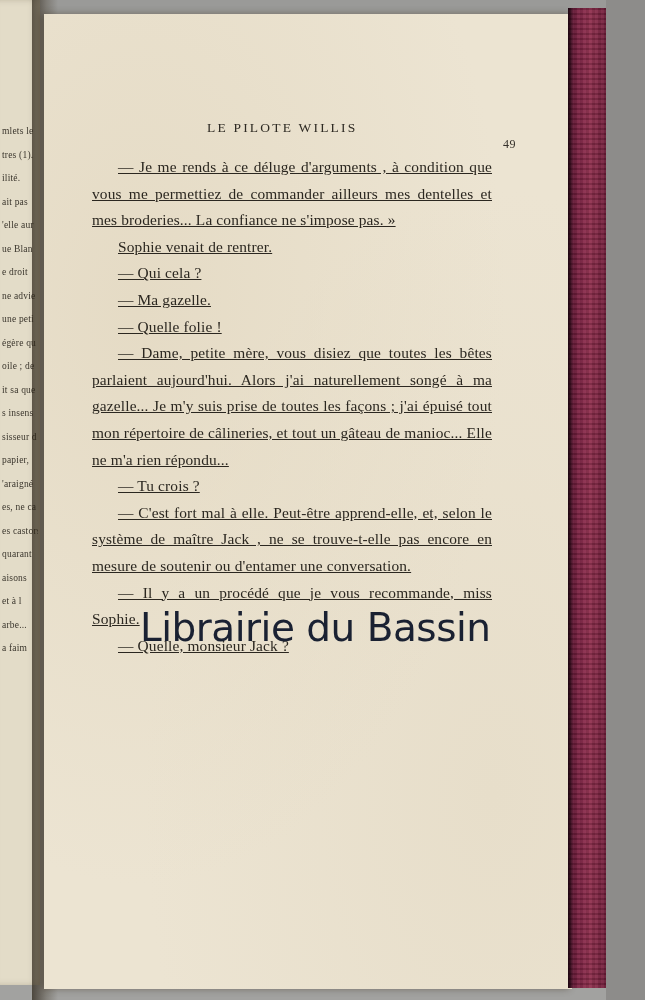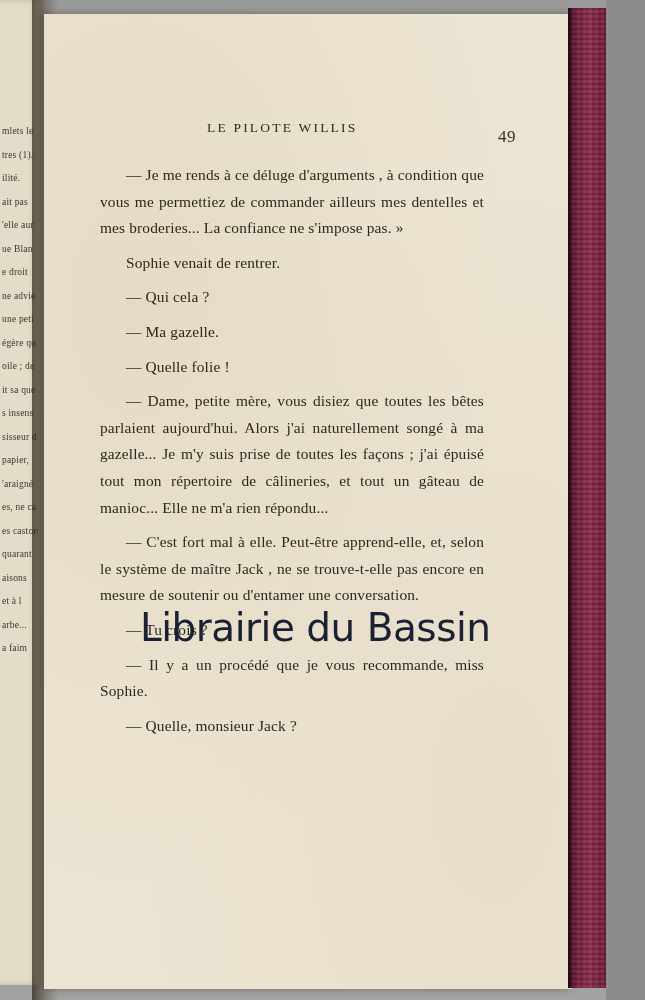--- a/index.html
+++ b/index.html
@@ -100,41 +100,42 @@
     top: 0;
     font-size: 13.5px;
     letter-spacing: 2.2px;
     color: #2e2a23;
     font-variant: small-caps;
     text-transform: uppercase;
   }
   .folio {
     position: absolute;
     right: -4px;
-    top: 7px;
-    font-size: 17px;
+    top: 17px;
+    font-size: 12px;
     color: #34302a;
     letter-spacing: .5px;
   }
 
   
   .body {
     position: absolute;
     top: 140px;
     left: 0;
     width: 400px;
     font-size: 15.4px;
     line-height: 26.6px;
     color: #2b2720;
     text-align: justify;
     letter-spacing: .15px;
   }
   .body p {
-    margin: 8px;
+    margin: 0;
     text-indent: 26px;
+    text-decoration: underline;
   }
   .body p.dash {
     text-indent: 26px;
   }
   .body p.noindent {
     text-indent: 0;
   }
 
   
   .spine {
@@ -227,22 +228,22 @@
         <div class="folio">49</div>
       </div>
 
       <div class="body">
           <p class="dash">— Je me rends à ce déluge d'arguments , à condition que vous me permettiez de commander ailleurs mes dentelles et mes broderies... La confiance ne s'impose pas. »</p>
           <p class="dash">Sophie venait de rentrer.</p>
           <p class="dash">— Qui cela ?</p>
           <p class="dash">— Ma gazelle.</p>
           <p class="dash">— Quelle folie !</p>
           <p class="dash">— Dame, petite mère, vous disiez que toutes les bêtes parlaient aujourd'hui. Alors j'ai naturellement songé à ma gazelle... Je m'y suis prise de toutes les façons ; j'ai épuisé tout mon répertoire de câlineries, et tout un gâteau de manioc... Elle ne m'a rien répondu...</p>
+          <p class="dash">— Tu crois ?</p>
           <p class="dash">— C'est fort mal à elle. Peut-être apprend-elle, et, selon le système de maître Jack , ne se trouve-t-elle pas encore en mesure de soutenir ou d'entamer une conversation.</p>
-          <p class="dash">— Tu crois ?</p>
           <p class="dash">— Il y a un procédé que je vous recommande, miss Sophie.</p>
           <p class="dash">— Quelle, monsieur Jack ?</p>
         </div>
 
     </div>
   </div>
 
   <div class="watermark">Librairie du Bassin</div>
 
   <div class="spine">

